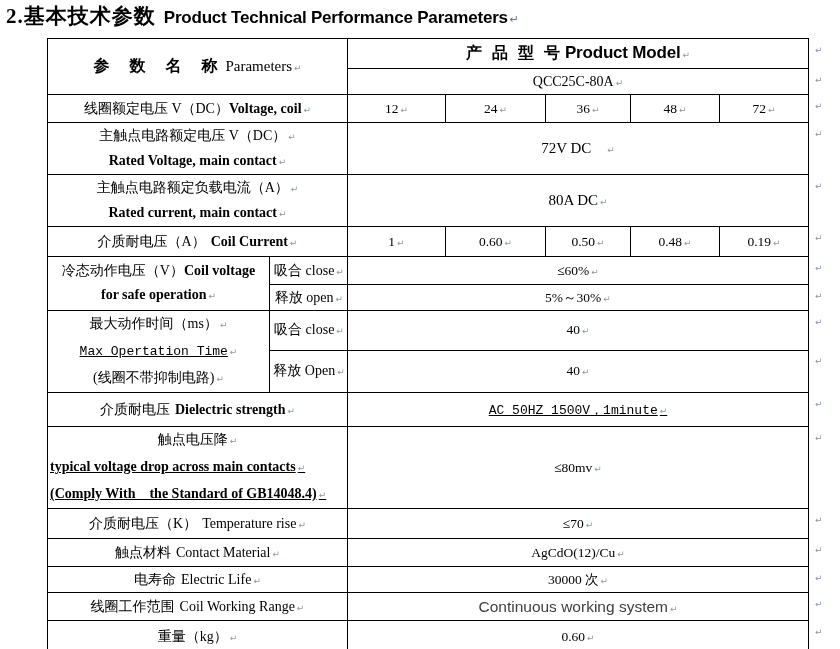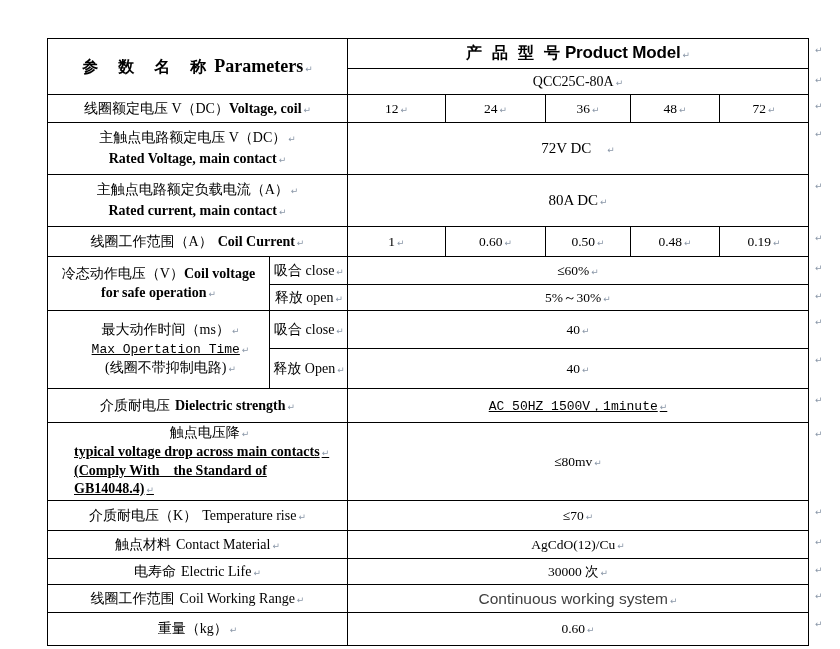--- a/index.html
+++ b/index.html
@@ -20,42 +20,45 @@
   .h26{height:26px}.h28{height:28px}.h30{height:30px}.h33{height:33px}.h34{height:34px}
   .h38{height:38px}.h40{height:40px}.h52{height:52px}.h78{height:78px}
 
   .pm{color:#8a97a8;font-size:9px;font-family:"DejaVu Sans",sans-serif;margin-left:2px;}
   .pm-title{font-size:11px;color:#5f7289;}
   .pm-gap{margin-left:16px;}
 
   .b{font-weight:bold;}
   .en{margin-left:5px;}
   .hdr-zh{font-size:16px;font-weight:bold;letter-spacing:2px;margin-top:20px;}
-  .hdr-en{font-size:18px;font-weight:bold;margin-left:6px;}
+  .hdr-en{font-size:15px;font-weight:normal;margin-left:6px;}
   .model-zh{font-size:16px;font-weight:bold;letter-spacing:3px;}
   .model-en{font-family:"Liberation Sans","DejaVu Sans",sans-serif;
             font-weight:bold;font-size:17px;margin-left:2px;letter-spacing:-0.2px;text-align:right;}
   .model-val{font-size:14px;}
 
   .val{font-size:13.5px;}
   .val-lg{font-size:15px;}
   .mono{font-family:"Liberation Mono","DejaVu Sans Mono",monospace;font-size:13px;text-decoration:underline;}
   .sysval{font-family:"Liberation Sans","DejaVu Sans",sans-serif;
           font-size:15.5px;color:#3f3f3f;}
 
-  .lines{line-height:19px;}
-  .lines3{line-height:18px;margin-left:24px;}
+  .lines{line-height:24px;}
+  .lines3{line-height:25px;}
   .left{text-align:left;text-decoration:underline;}
   .sub{text-align:center;padding-left:3px;font-size:14px;white-space:nowrap;}
 </style>
 </head>
 <body>
 
 <div class="page">
 
+  <div class="title">
+    <span class="zh">2.基本技术参数</span><span class="en">Product Technical Performance Parameters</span><span class="pm pm-title">↵</span>
+  </div>
 
   <table>
     <colgroup>
       <col style="width:222px">
         <col style="width:78px">
         <col style="width:98px">
       <col style="width:100px">
         <col style="width:85px">
         <col style="width:89px">
       <col style="width:89px">
@@ -113,21 +116,21 @@
         </div>
       </td>
       <td colspan="5" class="val-lg">
         <span>80A DC</span><span class="pm">↵</span>
       </td>
       <td class="rowend"><span class="pm">↵</span></td>
     </tr>
 
     <tr class="h30">
       <td colspan="2">
-        <span>线圈工作范围（A）</span><span class="b en">Coil Current</span><span class="pm">↵</span>
+        <span>介质耐电压（A）</span><span class="b en">Coil Current</span><span class="pm">↵</span>
       </td>
       <td class="val"><span>1</span><span class="pm">↵</span></td>
       <td class="val"><span>0.60</span><span class="pm">↵</span></td>
       <td class="val"><span>0.50</span><span class="pm">↵</span></td>
       <td class="val"><span>0.48</span><span class="pm">↵</span></td>
       <td class="val"><span>0.19</span><span class="pm">↵</span></td>
       <td class="rowend"><span class="pm">↵</span></td>
     </tr>
 
     <tr class="h28">

